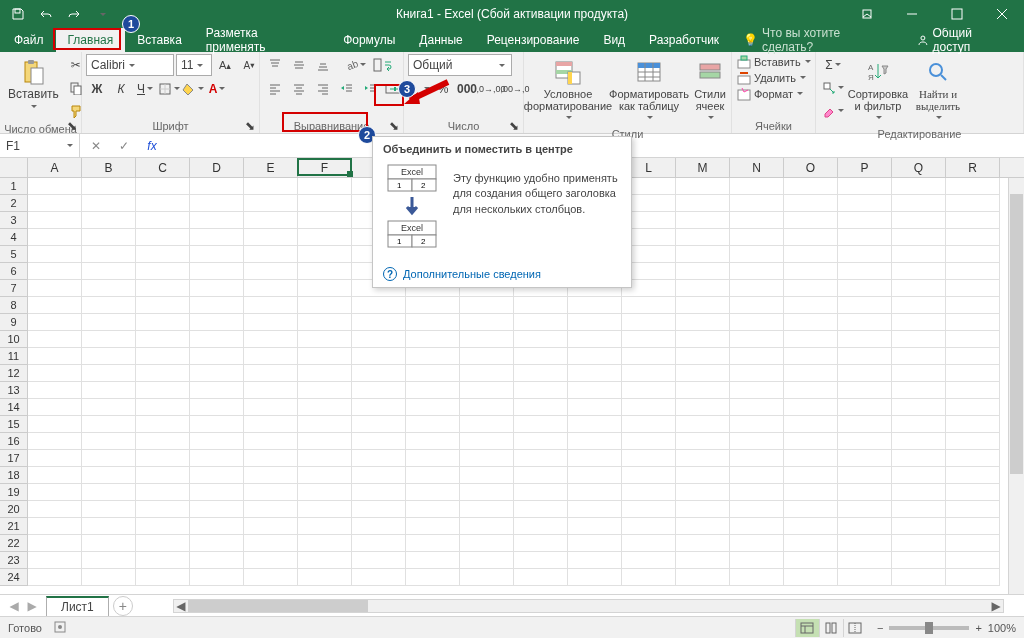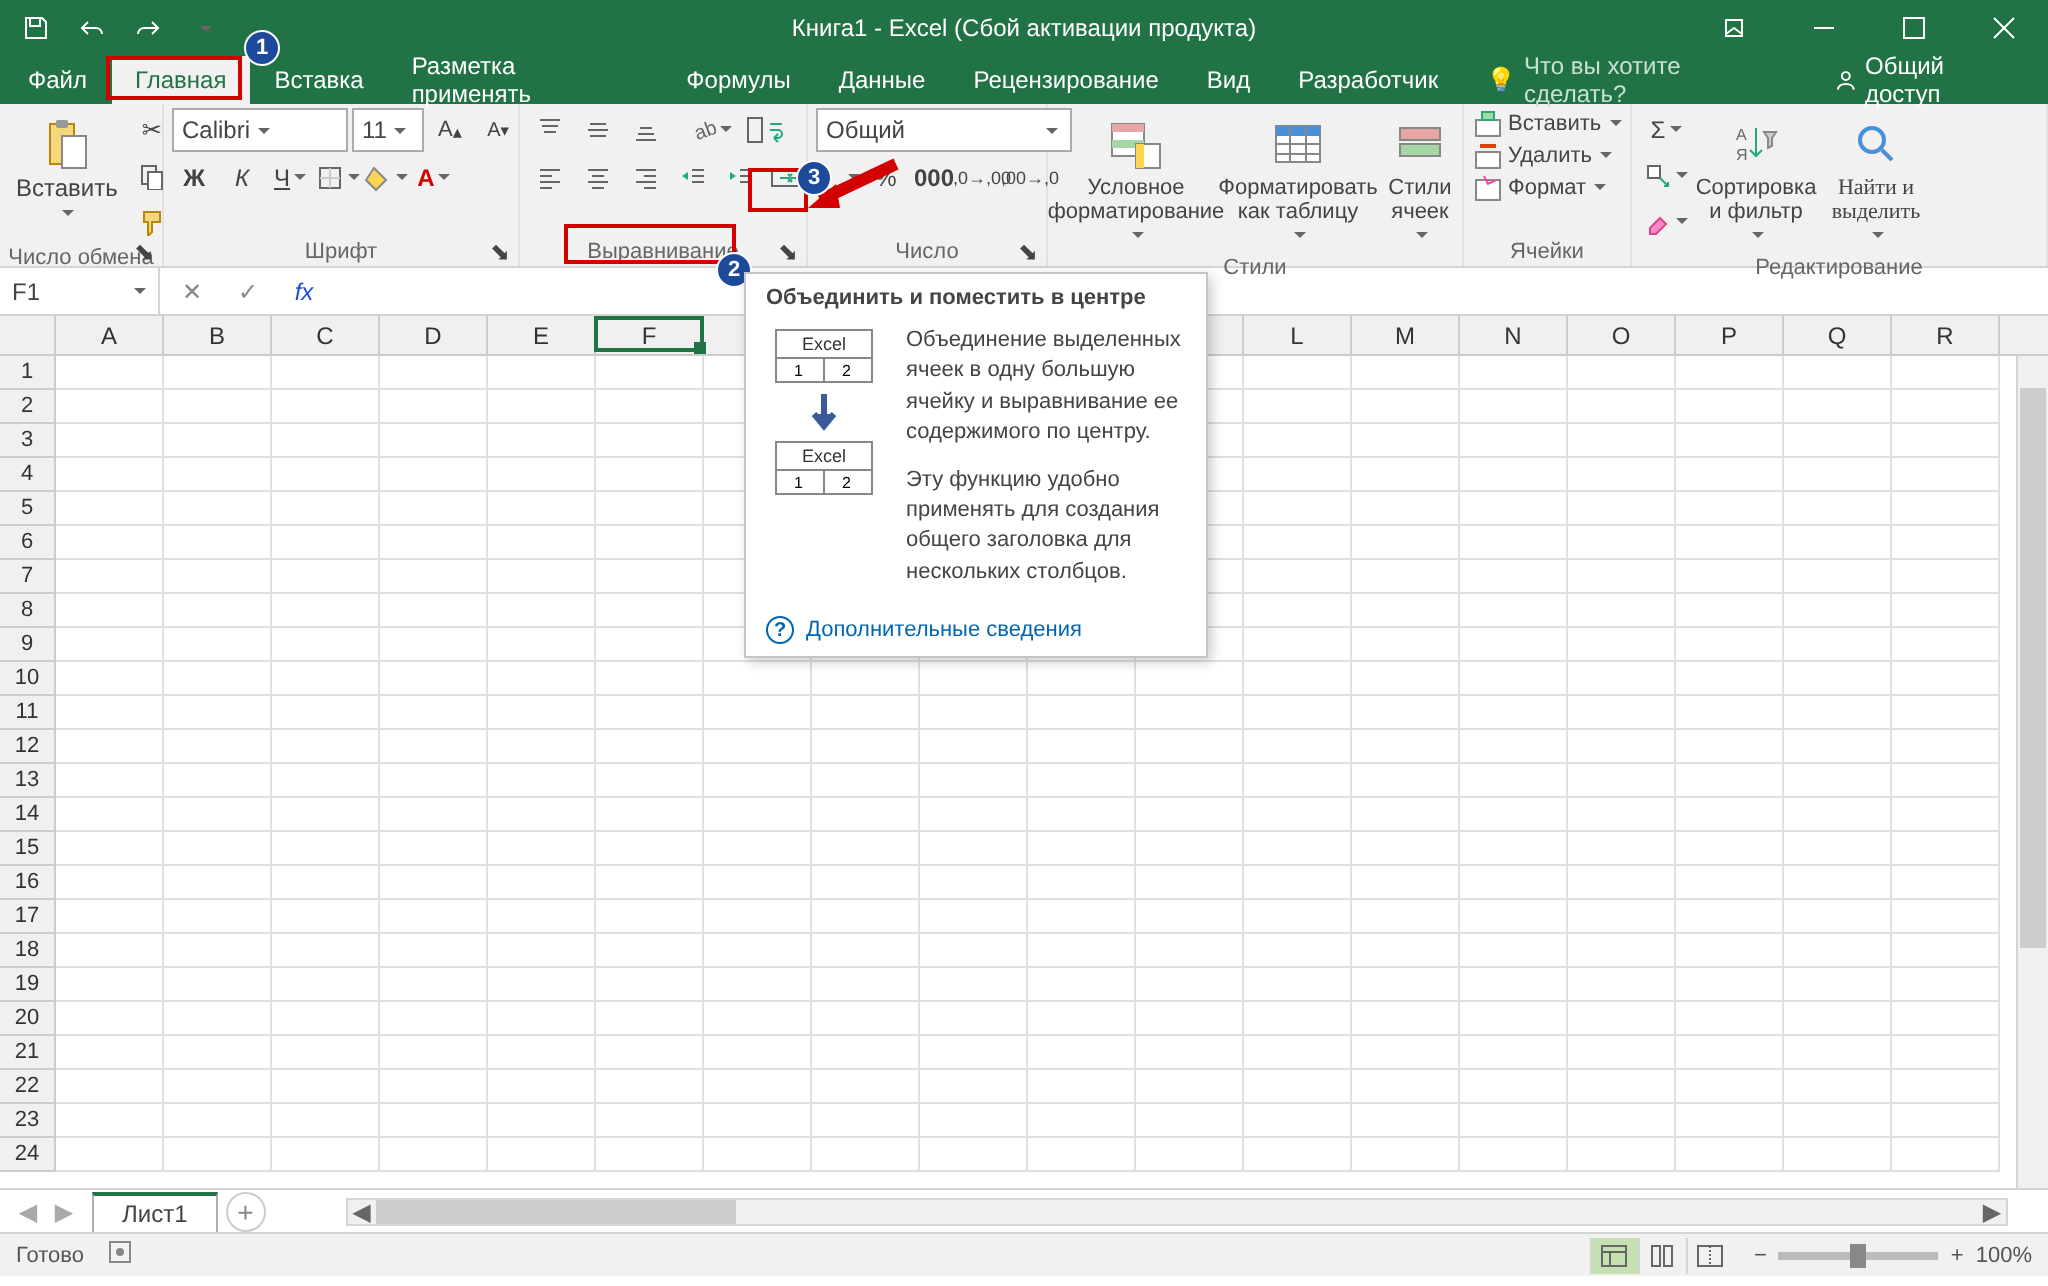--- a/index.html
+++ b/index.html
@@ -56,21 +56,21 @@
 .col-h { width: 54px; border-right: 1px solid #ccc; display: flex; align-items: center; justify-content: center; font-size: 12px; color: #333; }
 .rows { display: flex; }
 .row-headers { display: flex; flex-direction: column; }
 .row-h { width: 28px; height: 17px; border-right: 1px solid #ccc; border-bottom: 1px solid #ccc; background: #f0f0f0; display: flex; align-items: center; justify-content: center; font-size: 11px; color: #333; }
 .cells { position: relative; }
 .cell { position: absolute; border-right: 1px solid #e0e0e0; border-bottom: 1px solid #e0e0e0; width: 54px; height: 17px; }
 .active-cell { position: absolute; border: 2px solid #217346; left: 297px; top: 0; width: 55px; height: 18px; pointer-events: none; }
 .active-cell::after { content: ''; position: absolute; right: -3px; bottom: -3px; width: 6px; height: 6px; background: #217346; }
 
 
-.tooltip { position: absolute; left: 372px; top: 136px; width: 232px; background: #fff; border: 1px solid #c5c5c5; box-shadow: 2px 2px 6px rgba(0,0,0,0.2); z-index: 100; font-size: 11px; }
+.tooltip { position: absolute; left: 372px; top: 136px; width: 260px; background: #fff; border: 1px solid #c5c5c5; box-shadow: 2px 2px 6px rgba(0,0,0,0.2); z-index: 100; font-size: 11px; }
 .tooltip-title { font-weight: bold; padding: 6px 10px 4px; }
 .tooltip-body { display: flex; padding: 4px 10px 8px; gap: 10px; }
 .tooltip-diagram { width: 60px; height: 90px; flex-shrink: 0; }
 .tooltip-text { flex: 1; line-height: 1.4; color: #444; }
 .tooltip-link { padding: 6px 10px; border-top: 0; display: flex; align-items: center; gap: 6px; color: #0066b3; cursor: pointer; }
 .tooltip-link-icon { width: 14px; height: 14px; border-radius: 50%; border: 1.5px solid #0066b3; display: flex; align-items: center; justify-content: center; font-weight: bold; font-size: 10px; }
 
 
 .sheet-bar { height: 22px; background: #fff; border-top: 1px solid #d4d4d4; display: flex; align-items: center; }
 .sheet-nav { display: flex; gap: 2px; padding: 0 6px; }
@@ -348,21 +348,21 @@
             <span class="dropdown-arrow"></span>
           </div>
       </div>
     </div>
     <div class="group-label">Выравнивание</div>
     <div class="group-launcher">⬊</div>
   </div>
 
   <div class="group" style="width:120px;">
     <div class="group-content" style="flex-direction:column; gap:2px;">
-      <div class="combo" style="width:128px;gap:32px;">
+      <div class="combo" style="width:104px;gap:32px;">
           <span>Общий</span>
           <span class="combo-arrow dropdown-arrow" style="margin-left:auto;"></span>
         </div>
       <div class="font-row">
         <div class="small-btn">
             <svg width="14" height="14" viewBox="0 0 14 14">
               <text x="2" y="11" font-size="10" fill="#666">₽</text>
             </svg>
             <span class="dropdown-arrow"></span>
           </div>
@@ -1015,21 +1015,20 @@
         <path d="M29 34 v14 M24 44 l5 6 5-6" stroke="#3b5998" stroke-width="3" fill="#3b5998"></path>
         <rect x="5" y="58" width="48" height="14" fill="#fff" stroke="#888"></rect>
           <text x="18" y="68" font-size="9" fill="#333">Excel</text>
         <rect x="5" y="72" width="24" height="12" fill="#fff" stroke="#888"></rect>
           <text x="14" y="81" font-size="8">1</text>
         <rect x="29" y="72" width="24" height="12" fill="#fff" stroke="#888"></rect>
           <text x="38" y="81" font-size="8">2</text>
       </svg>
     </div>
     <div class="tooltip-text">
-      <div>Объединение выделенных ячеек в одну большую ячейку и выравнивание ее содержимого по центру.</div>
       <div style="height:8px;"></div>
       <div>Эту функцию удобно применять для создания общего заголовка для нескольких столбцов.</div>
     </div>
   </div>
   <div class="tooltip-link">
     <span class="tooltip-link-icon">?</span>
     <span>Дополнительные сведения</span>
   </div>
 </div>
 

